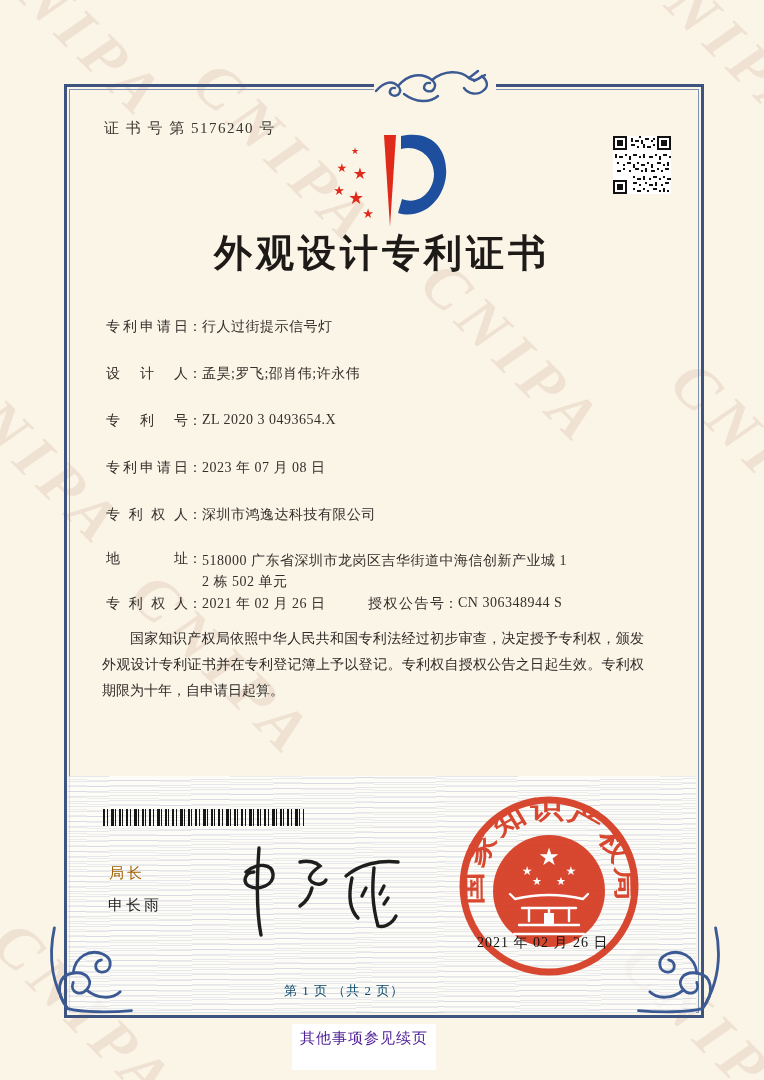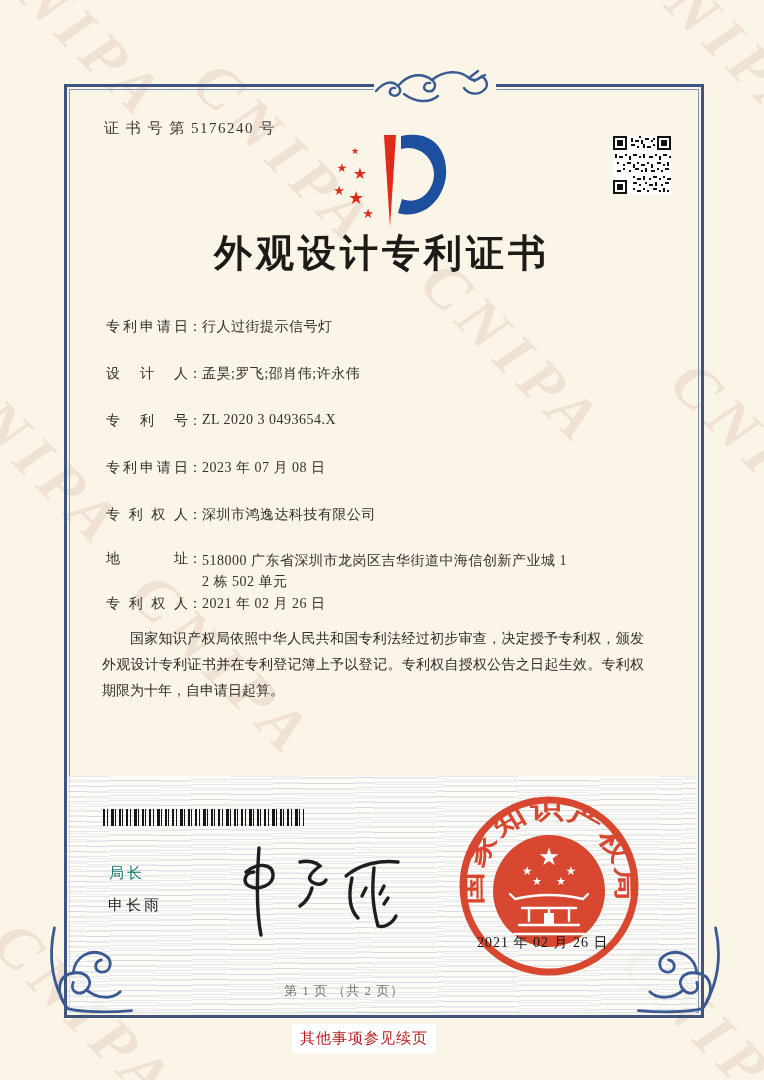--- a/index.html
+++ b/index.html
@@ -40,32 +40,32 @@
   .paras{left:102px;top:626px;width:542px;z-index:4;font-size:14px;line-height:26px;
          color:#2e2a26;text-align:justify;}
   .paras p{margin:0;text-indent:2em;}
 
   .barcode{left:103px;top:809px;width:201px;height:17px;z-index:4;
            background:repeating-linear-gradient(90deg,
              #161616 0 2px,transparent 2px 4px,#161616 4px 5px,transparent 5px 8px,
              #161616 8px 11px,transparent 11px 12px,#161616 12px 13px,transparent 13px 16px,
              #161616 16px 18px,transparent 18px 19px,#161616 19px 20px,transparent 20px 23px);}
 
-  .signer-title{left:109px;top:864px;font-size:15px;letter-spacing:3px;color:#0f766e;z-index:4;}
+  .signer-title{left:109px;top:864px;font-size:15px;letter-spacing:3px;color:#a16207;z-index:4;}
   .signer-name{left:108px;top:896px;font-size:15px;letter-spacing:3px;color:#222;z-index:4;text-align:right;}
   .signature{left:228px;top:838px;z-index:4;}
 
   .seal{left:455px;top:792px;z-index:3;}
   .sealdate{left:477px;top:934px;font-size:14px;letter-spacing:1px;color:#131313;z-index:5;white-space:nowrap;}
 
   .pagefoot{left:0;top:982px;width:688px;text-align:center;font-size:13px;
-            letter-spacing:1px;color:#737373;z-index:4;}
-
-  .contstrip{left:292px;top:1024px;width:144px;height:29px;background:#ffffff;z-index:4;
-             text-align:center;font-size:15px;line-height:29px;color:#b91c1c;letter-spacing:1px;}
+            letter-spacing:1px;color:#0c4a6e;z-index:4;}
+
+  .contstrip{left:292px;top:1024px;width:144px;height:46px;background:#ffffff;z-index:4;
+             text-align:center;font-size:15px;line-height:29px;color:#4c1d95;letter-spacing:1px;}
 
   .ornament{z-index:2;color:#3b5a93;}
   svg{display:block;}
 </style>
 </head>
 <body>
 
 <div class="wm" style="left:-40px;top:-8px">CNIPA</div>
 <div class="wm" style="left:170px;top:118px">CNIPA</div>
 <div class="wm" style="left:398px;top:318px">CNIPA</div>
@@ -175,20 +175,23 @@
 </div>
 <div class="fieldrow" style="top:506px">
   <span class="flabel">专利权人</span><span class="fcolon">：</span><span class="fvalue">深圳市鸿逸达科技有限公司</span>
 </div>
 <div class="fieldrow addr" style="top:550px;white-space:normal">
   <span class="flabel">地址</span><span class="fcolon">：</span><span class="fvalue">518000 广东省深圳市龙岗区吉华街道中海信创新产业城 1
 2 栋 502 单元</span>
 </div>
 <div class="fieldrow" style="top:595px">
   <span class="flabel">专利权人</span><span class="fcolon">：</span><span class="fvalue">2021 年 02 月 26 日</span>
+  <span class="grant2">
+    <span class="flabel">授权公告号</span><span class="fcolon">：</span><span class="fvalue">CN 306348944 S</span>
+  </span>
 </div>
 
 <div class="abs paras">
   <p>国家知识产权局依照中华人民共和国专利法经过初步审查，决定授予专利权，颁发外观设计专利证书并在专利登记簿上予以登记。专利权自授权公告之日起生效。专利权期限为十年，自申请日起算。</p>
 </div>
 
 <div class="abs barcode"></div>
 
 <div class="abs signer-title">局长</div>
 <div class="abs signer-name">申长雨</div>

